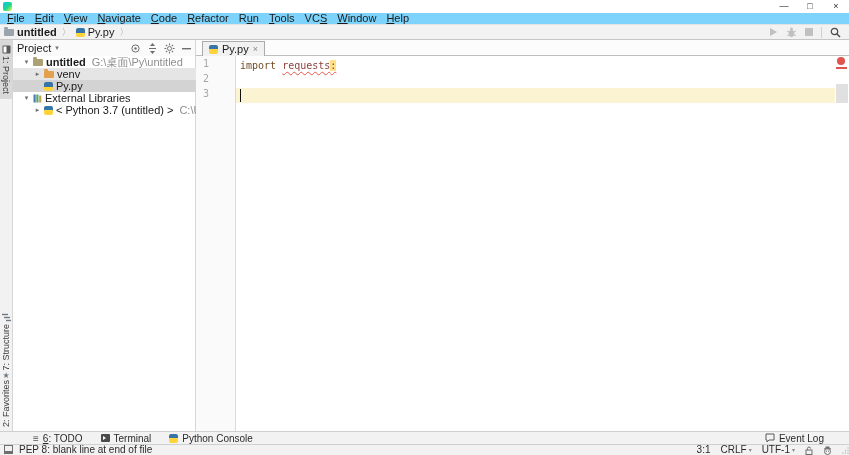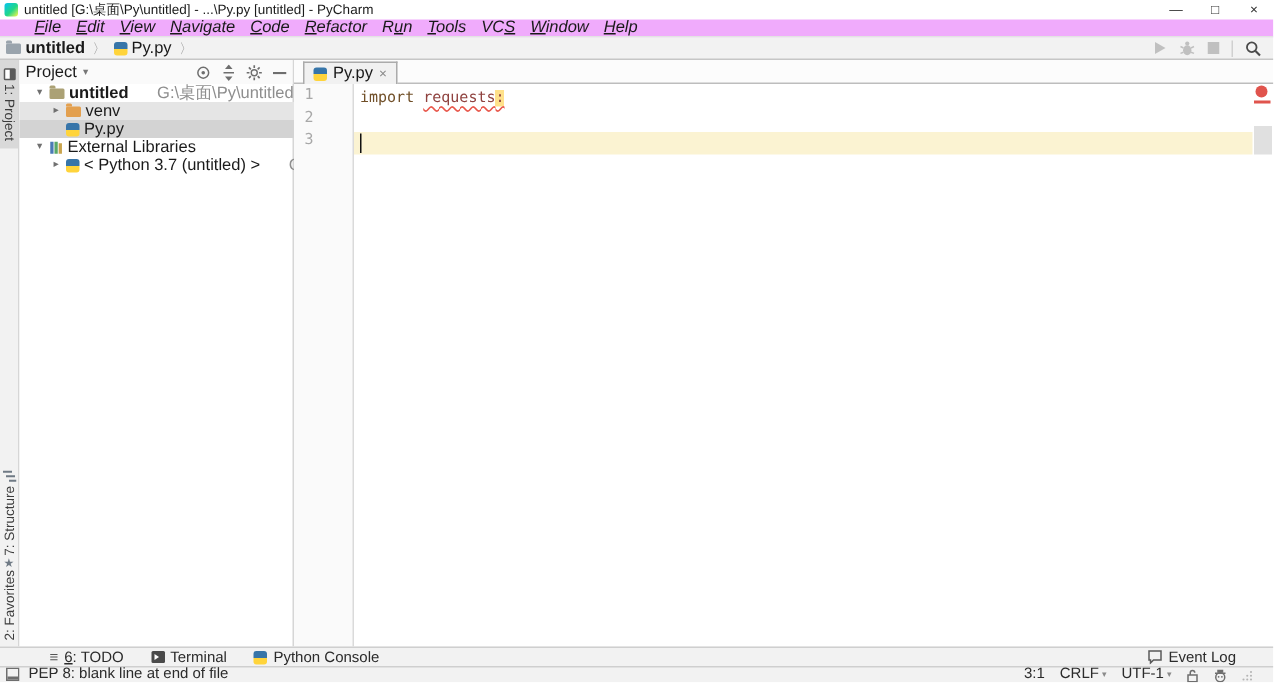--- a/index.html
+++ b/index.html
@@ -9,22 +9,22 @@
 
   
   .titlebar { position:absolute; left:0; top:0; width:849px; height:13px; background:#ffffff; display:flex; align-items:center; }
   .app-icon { width:9px; height:9px; margin:0 4px 0 3px; border-radius:2px;
               background:linear-gradient(135deg,#07c3f2 0%,#21d789 55%,#fcf84a 100%); }
   .title-text { font-size:9px; line-height:13px; color:#1a1a1a; white-space:nowrap; }
   .win-controls { margin-left:auto; display:flex; height:13px; }
   .winbtn { width:26px; height:13px; font-size:9px; line-height:12px; text-align:center; color:#333; }
 
   
-  .menubar { position:absolute; left:0; top:13px; width:849px; height:12px; background:#f0abfc;
-             display:flex; align-items:center; padding-left:18px; border-bottom:1px solid #e3e3e3;font-style:italic; }
+  .menubar { position:absolute; left:0; top:13px; width:849px; height:12px; background:#7dd3fc;
+             display:flex; align-items:center; padding-left:2px; border-bottom:1px solid #e3e3e3; }
   .menu-item { font-size:11px; line-height:11px; padding:0 5px; white-space:nowrap; color:#1a1a1a; }
   .mn { text-decoration:underline; }
 
   
   .toolbar { position:absolute; left:0; top:25px; width:849px; height:15px; background:#f2f2f2;
              border-bottom:1px solid #c6c6c6; display:flex; align-items:center; padding:0 4px; }
   .crumb { display:flex; align-items:center; gap:3px; font-size:11px; }
   .crumb .bold { font-weight:bold; }
   .crumb-sep { color:#9a9a9a; font-size:9px; margin:0 2px; }
   .folder { width:10px; height:7px; background:#9aa4ad; border-radius:1px; position:relative; display:inline-block; }
@@ -53,21 +53,21 @@
   .star { color:#6f7a85; font-size:8px; }
 
   
   .panel { position:absolute; left:13px; top:0; width:183px; height:391px; background:#fff; border-right:1px solid #d6d6d6; }
   .panel-header { height:16px; display:flex; align-items:center; padding:0 4px; font-size:11px; background:#fafafa; }
   .panel-header .chev { font-size:7px; color:#777; margin-left:4px; }
   .panel-icons { margin-left:auto; display:flex; align-items:center; gap:7px; }
   .tree { position:absolute; left:0; top:16px; width:183px; }
   .trow { height:12px; display:flex; align-items:center; gap:3px; font-size:11px; line-height:12px; white-space:nowrap; overflow:hidden; }
   .trow .arrow { font-size:7px; color:#707070; width:7px; text-align:center; flex:none; }
-  .trow .path { color:#8e8e8e; margin-left:16px; }
+  .trow .path { color:#8e8e8e; margin-left:3px; }
   .trow.sel { background:#d3d3d3; }
   .trow.hl { background:#e5e5e5; }
   .ind0 { padding-left:10px; }
   .ind1 { padding-left:21px; }
   .ind1b { padding-left:31px; }
 
   
   .editor { position:absolute; left:196px; top:0; width:653px; height:391px; background:#fff; }
   .tabbar { position:absolute; left:0; top:0; width:653px; height:16px; border-bottom:1px solid #bdbdbd; background:#fcfcfc; }
   .tab { position:absolute; left:6px; top:1px; height:15px; display:flex; align-items:center; gap:4px;
@@ -96,33 +96,32 @@
   .bb-first { margin-left:33px; }
   .todo-ico { font-size:10px; color:#555; }
   .term-ico { width:9px; height:8px; background:#4a4a4a; border-radius:1px; position:relative; }
   .term-ico::before { content:''; position:absolute; left:2px; top:2px; border-left:3px solid #fff; border-top:2px solid transparent; border-bottom:2px solid transparent; }
   .bb-right { margin-left:auto; display:flex; align-items:center; gap:4px; margin-right:25px; }
 
   
   .statusbar { position:absolute; left:0; bottom:0; width:849px; height:11px; background:#f2f2f2;
                border-top:1px solid #cfcfcf; display:flex; align-items:center; font-size:10px; line-height:10px; color:#2b2b2b; }
   .sb-left { display:flex; align-items:flex-start; gap:6px; padding-left:4px; }
-  .sb-right { margin-left:auto; display:flex; align-items:center; gap:10px; padding-right:14px; }
+  .sb-right { margin-left:auto; display:flex; align-items:center; gap:10px; }
   .sb-dd { display:flex; align-items:center; gap:2px; }
   .dd-chev { font-size:6px; color:#8a8a8a; }
   svg { display:block; }
 </style>
 </head>
 <body>
 
 <div class="app">
 
   <div class="titlebar">
     <div class="app-icon"></div>
-    <div class="title-text">untitled [G:\桌面\Py\untitled] - ...\Py.py [untitled] - PyCharm</div>
     <div class="win-controls">
       <div class="winbtn">—</div>
       <div class="winbtn">□</div>
       <div class="winbtn">×</div>
     </div>
   </div>
 
   <div class="menubar">
     <span class="menu-item"><span></span><span class="mn">F</span><span>ile</span></span>
     <span class="menu-item"><span></span><span class="mn">E</span><span>dit</span></span>

